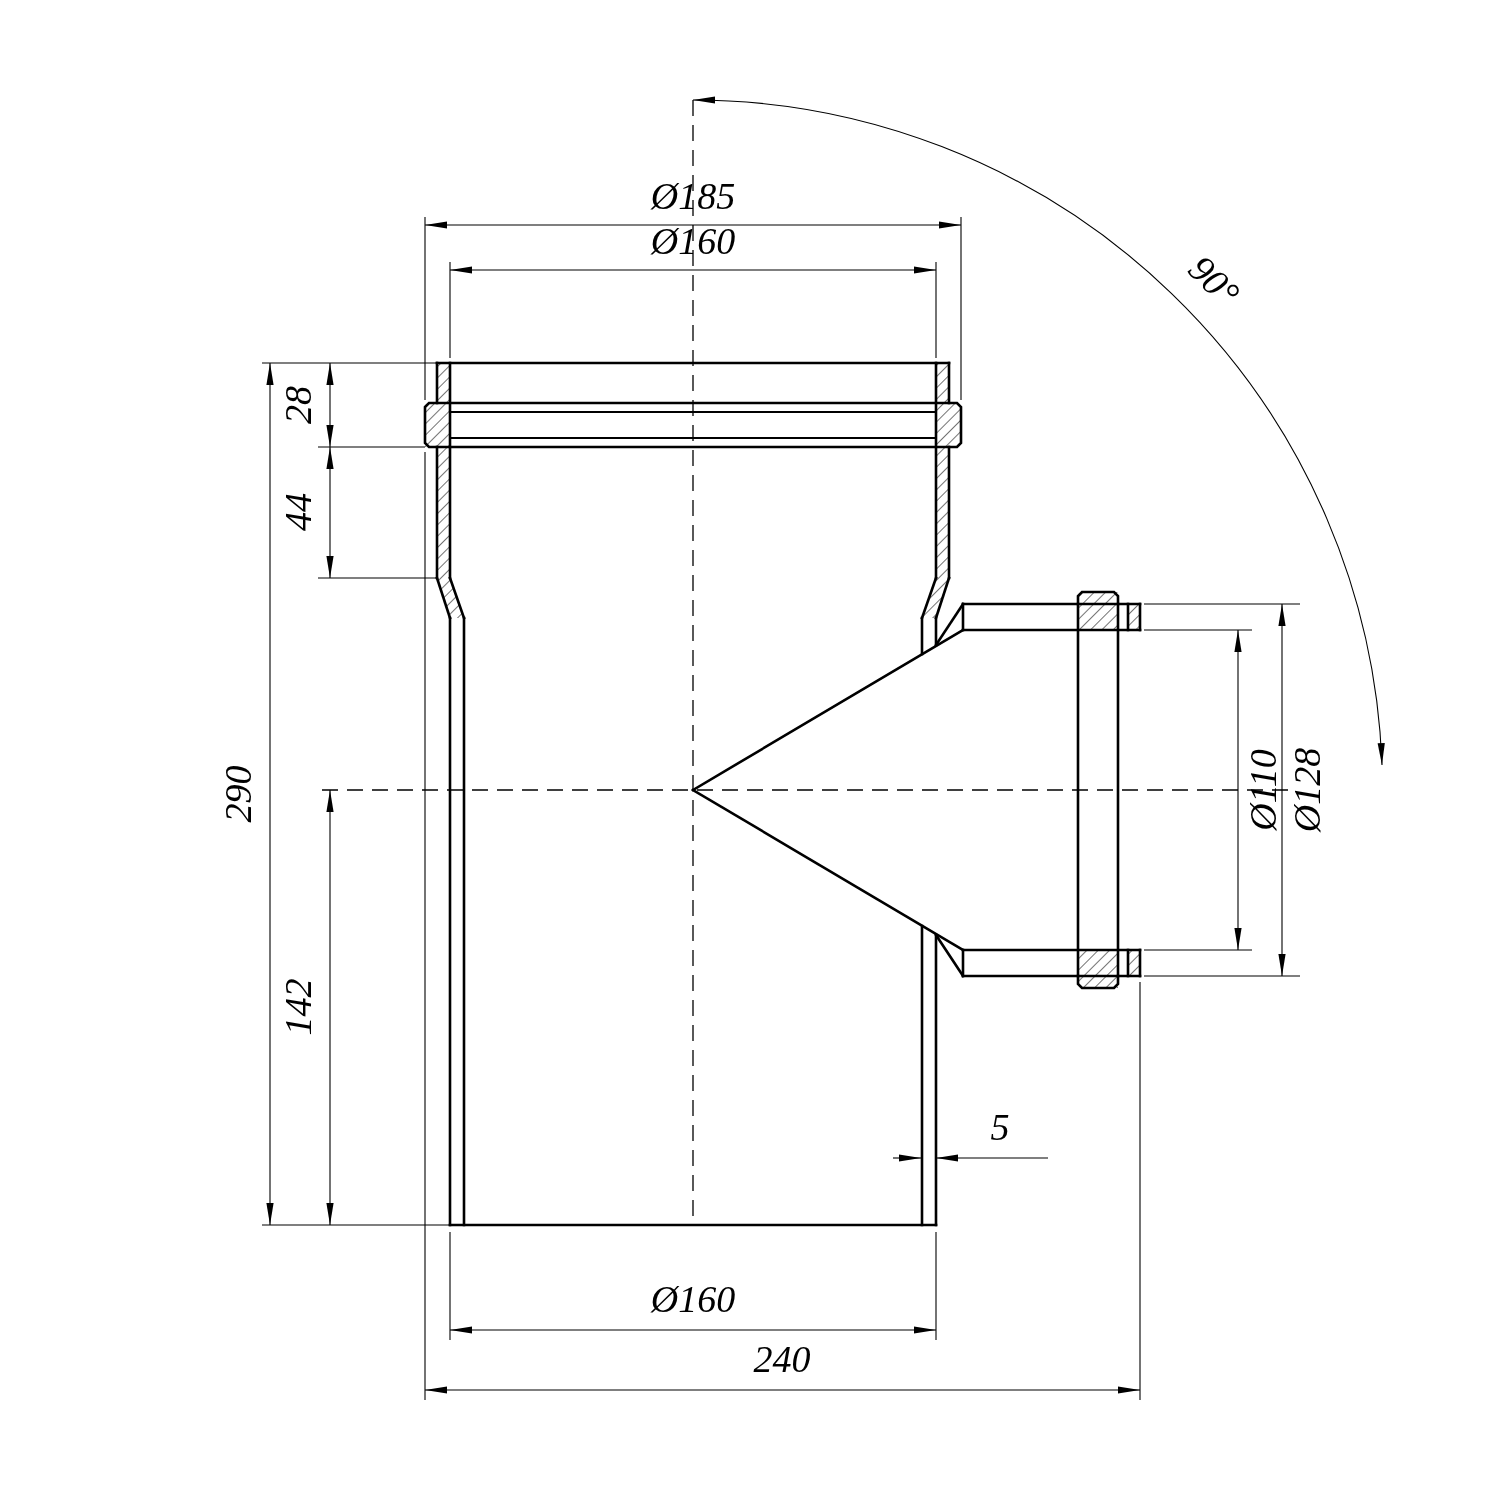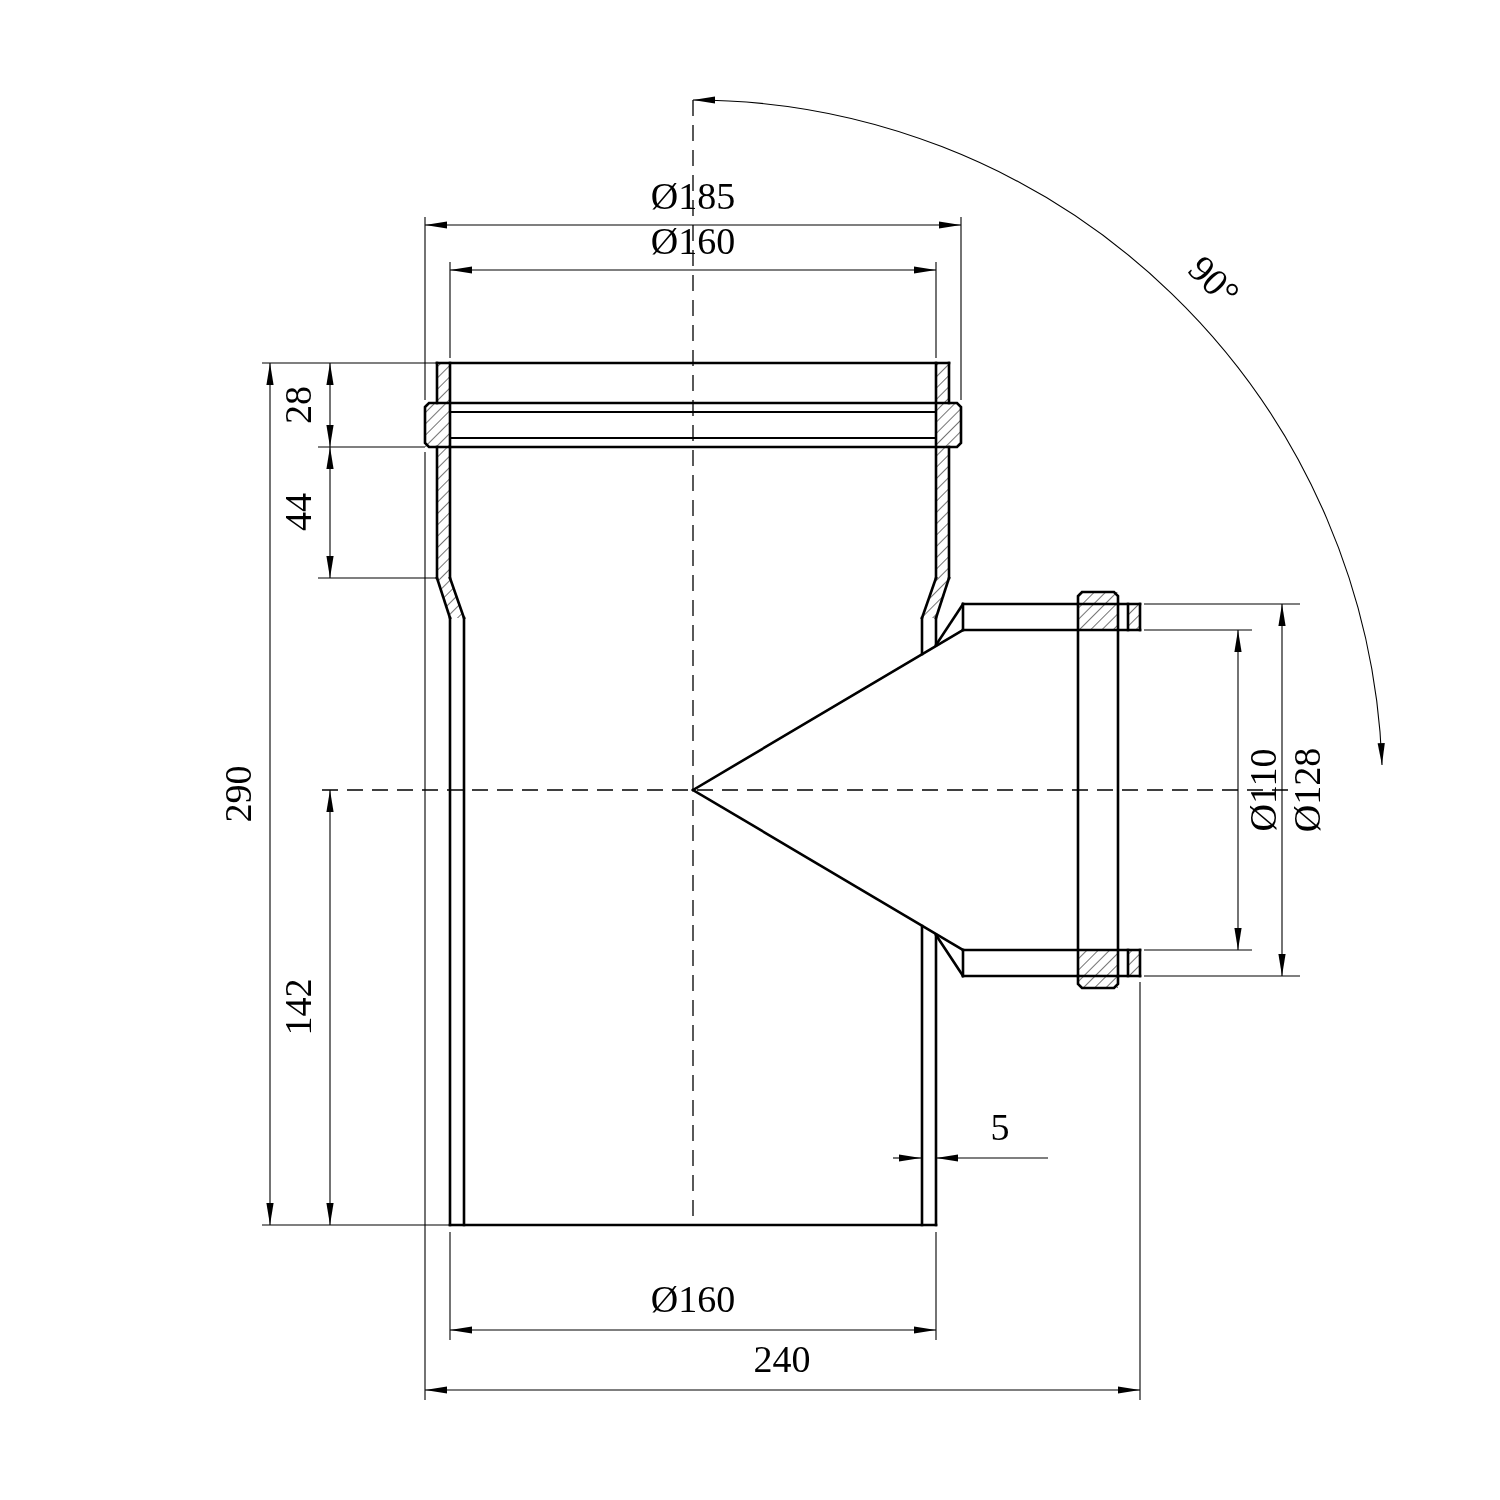--- a/index.html
+++ b/index.html
@@ -1,16 +1,16 @@
 <!DOCTYPE html>
 <html><head>
 <meta charset="utf-8">
 <style>
   html,body{margin:0;padding:0;background:#ffffff;}
-  .canvas{width:1500px;height:1500px;position:relative;background:#ffffff;overflow:hidden;}
+  .canvas{width:1500px;height:1500px;position:relative;background:#ffffff;overflow:hidden;font-style:italic;}
   svg{display:block;}
   .obj{stroke:#000;stroke-width:2.6;fill:none;stroke-linecap:square;}
   .obj2{stroke:#000;stroke-width:2.2;fill:none;}
   .thin{stroke:#000;stroke-width:1.1;fill:none;}
   .dim{stroke:#000;stroke-width:1.1;fill:none;}
   .cl{stroke:#000;stroke-width:1.3;fill:none;stroke-dasharray:16 9;}
   .hatchfill{fill:url(#hatch);stroke:none;}
   text.label{font-family:"Liberation Serif","DejaVu Serif",serif;font-size:38px;fill:#000;text-anchor:middle;}
 </style>
 </head>

